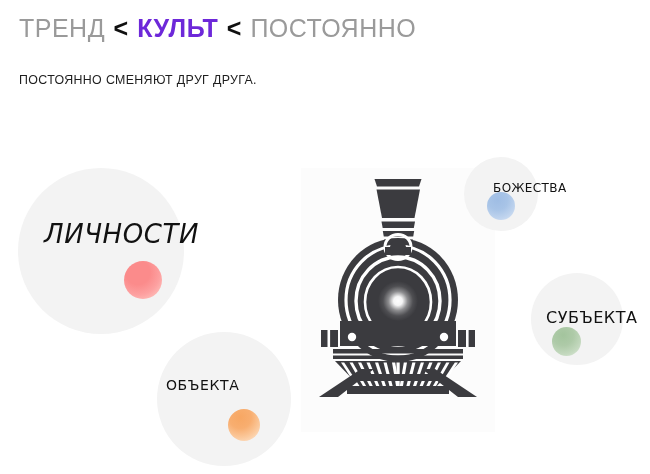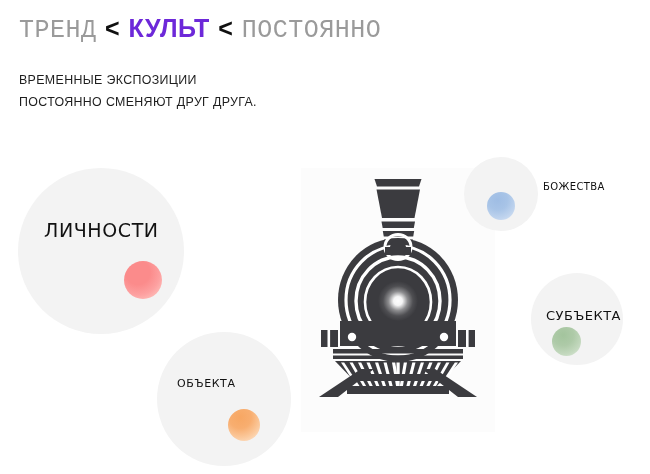--- a/index.html
+++ b/index.html
@@ -25,21 +25,21 @@
     left: 19px;
     top: 16px;
     font-size: 25px;
     letter-spacing: 0.5px;
     white-space: nowrap;
     line-height: 1;
   }
   .headline .word-dim {
     color: #9a9a9a;
     font-weight: 300;
-    font-family: Liberation Mono, monospace;
+    font-family: Liberation Sans, sans-serif;
     font-stretch: condensed;
   }
   .headline .word-strong {
     color: #6d28d9;
     font-weight: bold;
   }
   .headline .chevron {
     color: #101010;
     font-weight: bold;
     padding: 0 1px;
@@ -82,36 +82,36 @@
     font-family: "DejaVu Sans", sans-serif;
     letter-spacing: 0.6px;
   }
   .dot {
     position: absolute;
     border-radius: 50%;
   }
 
   
   #bubble-lichnosti { left: 18px;  top: 168px; width: 166px; height: 166px; }
-  #label-lichnosti  { left: 44px;  top: 219px; font-size: 19px; }
+  #label-lichnosti  { left: 44px;  top: 219px; font-size: 26px; font-style: italic; }
   #dot-lichnosti    { left: 124px; top: 261px; width: 38px; height: 38px;
       background: radial-gradient(circle at 36% 30%, #fb8b8b 0%, #fb8b8b 34%, #fda0a0 62%, #ffd2cb 100%); }
 
   #bubble-obiekta { left: 157px; top: 332px; width: 134px; height: 134px; }
-  #label-obiekta  { left: 177px; top: 377px; font-size: 11px; }
+  #label-obiekta  { left: 166px; top: 377px; font-size: 14px; }
   #dot-obiekta    { left: 228px; top: 409px; width: 32px; height: 32px;
       background: radial-gradient(circle at 38% 26%, #f7a763 0%, #f8ae70 36%, #fbc99c 66%, #fdead9 100%); }
 
   #bubble-bozhestva { left: 464px; top: 157px; width: 74px; height: 74px; }
-  #label-bozhestva  { left: 498px; top: 181px; font-size: 10px; letter-spacing: 0.4px; padding-left: 45px; }
+  #label-bozhestva  { left: 448px; top: 181px; font-size: 12px; letter-spacing: 0.4px; padding-left: 45px; }
   #dot-bozhestva    { left: 487px; top: 192px; width: 28px; height: 28px;
       background: radial-gradient(circle at 38% 28%, #9fbde4 0%, #a8c4e7 38%, #c0d4ee 70%, #dde8f6 100%); }
 
   #bubble-subiekta { left: 531px; top: 273px; width: 92px; height: 92px; }
-  #label-subiekta  { left: 546px; top: 308px; font-size: 13px; letter-spacing: 0.5px; }
+  #label-subiekta  { left: 546px; top: 308px; font-size: 16px; letter-spacing: 0.5px; }
   #dot-subiekta    { left: 552px; top: 327px; width: 29px; height: 29px;
       background: radial-gradient(circle at 38% 28%, #a3c49d 0%, #aecaa8 38%, #c4d9bf 70%, #e2ecdf 100%); }
 
   
   .loco {
     position: absolute;
     left: 316px;
     top: 175px;
     width: 164px;
     height: 222px;
@@ -124,21 +124,20 @@
 
   <div class="headline">
     <span class="word-dim">ТРЕНД</span>
     <span class="chevron">&lt;</span>
     <span class="word-strong">КУЛЬТ</span>
     <span class="chevron">&lt;</span>
     <span class="word-dim">ПОСТОЯННО</span>
   </div>
 
   <div class="bodycopy">
-    <div>ВРЕМЕННЫЕ ЭКСПОЗИЦИИ</div>
     <div>ПОСТОЯННО СМЕНЯЮТ ДРУГ ДРУГА.</div>
   </div>
 
   <div class="train-panel"></div>
 
   <div class="bubble" id="bubble-lichnosti"></div>
   <div class="bubble" id="bubble-obiekta"></div>
   <div class="bubble" id="bubble-bozhestva"></div>
   <div class="bubble" id="bubble-subiekta"></div>
 

